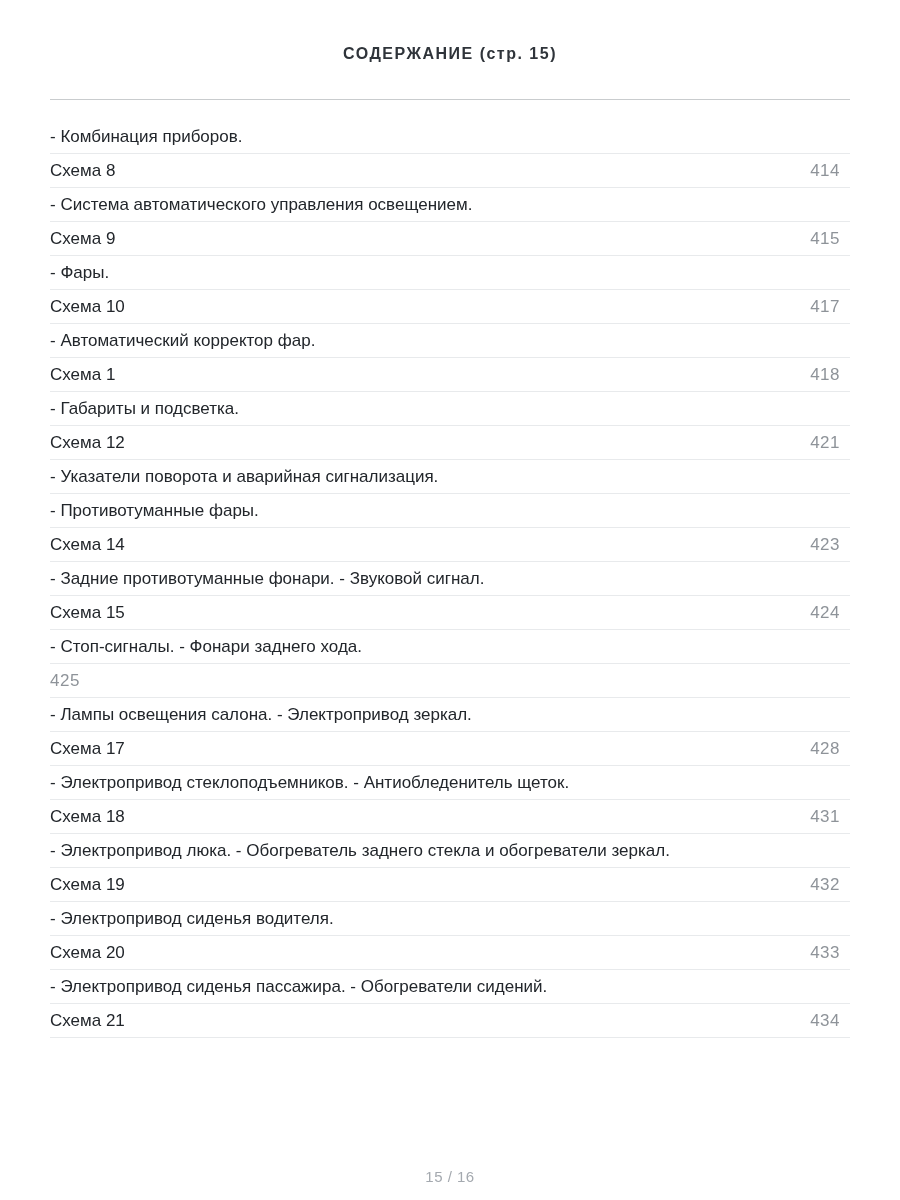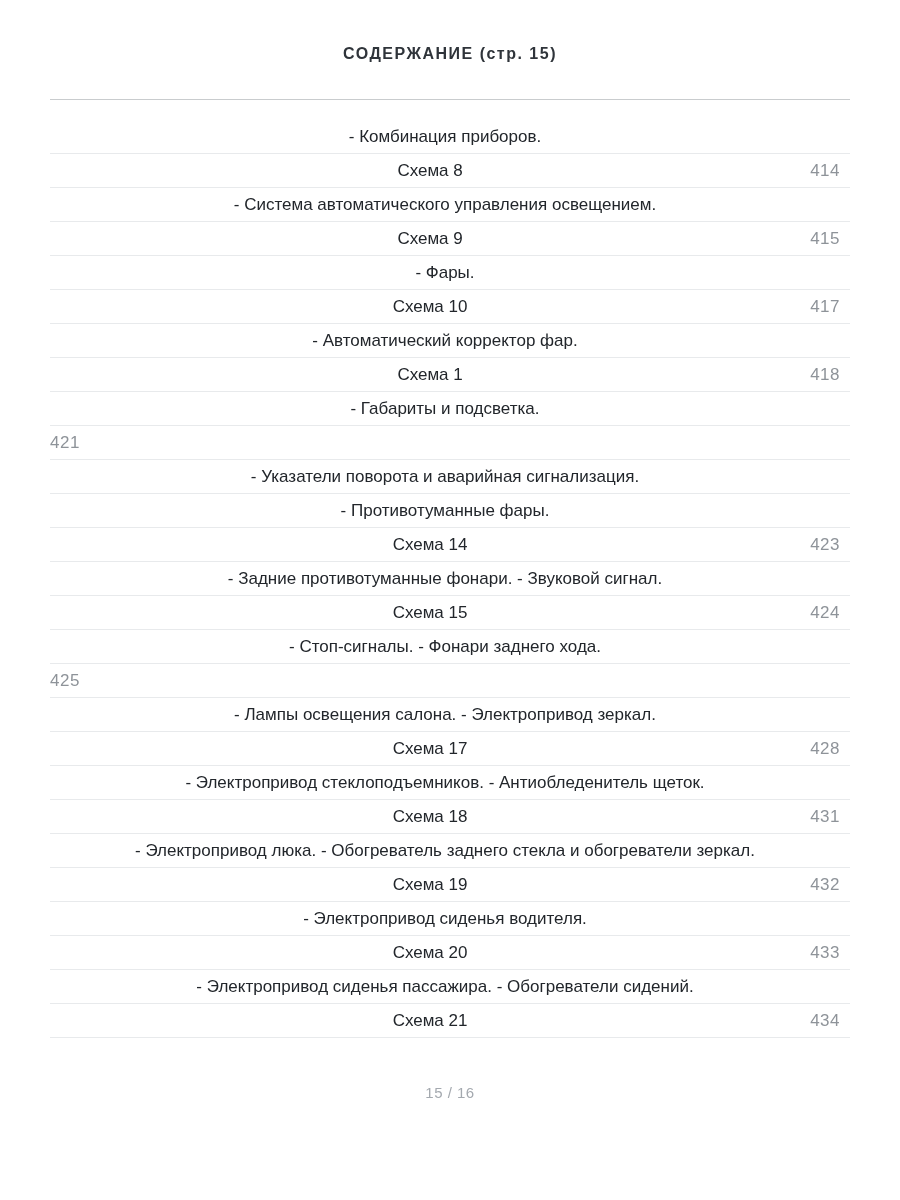--- a/index.html
+++ b/index.html
@@ -41,34 +41,33 @@
     align-items: center;
     justify-content: space-between;
     border-bottom: 1px solid var(--divider, #e8eaec);
     font-size: 17px;
     color: var(--text, #22262b);
   }
   .row .label {
     flex: 1 1 auto;
     white-space: nowrap;
     overflow: hidden;
-    text-align: center;
   }
   .row .num {
     flex: 0 0 auto;
     color: var(--page-number, #8e9399);
     padding-right: 10px;
     font-size: 17px;
     letter-spacing: 0.5px;
   }
   .footer {
     position: absolute;
     left: 0;
     right: 0;
-    top: 1084px;
+    top: 1168px;
     text-align: center;
     font-size: 15px;
     color: var(--footer-text, #a4a9af);
     letter-spacing: 0.5px;
   }
 </style>
 </head>
 <body>
 
 <div class="page">
@@ -105,20 +104,21 @@
   </div>
       <div class="row">
     <span class="label">Схема 1</span>
     <span class="num">418</span>
   </div>
       <div class="row">
     <span class="label">- Габариты и подсветка.</span>
     <span class="num"></span>
   </div>
       <div class="row">
+    <span class="label">Схема 12</span>
     <span class="num">421</span>
   </div>
       <div class="row">
     <span class="label">- Указатели поворота и аварийная сигнализация.</span>
     <span class="num"></span>
   </div>
       <div class="row">
     <span class="label">- Противотуманные фары.</span>
     <span class="num"></span>
   </div>

